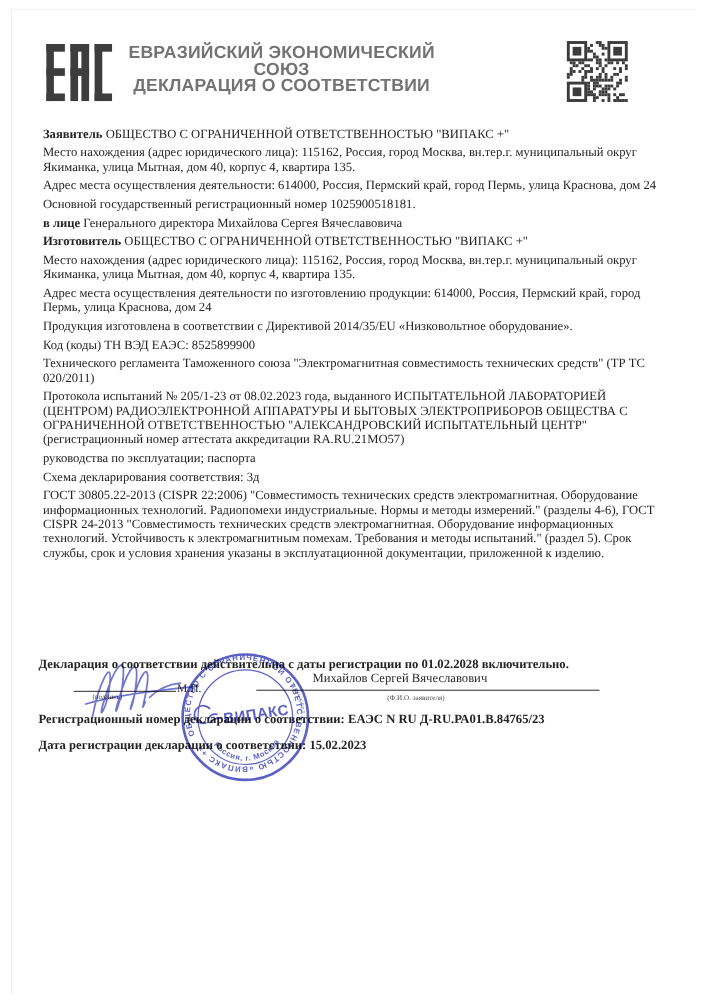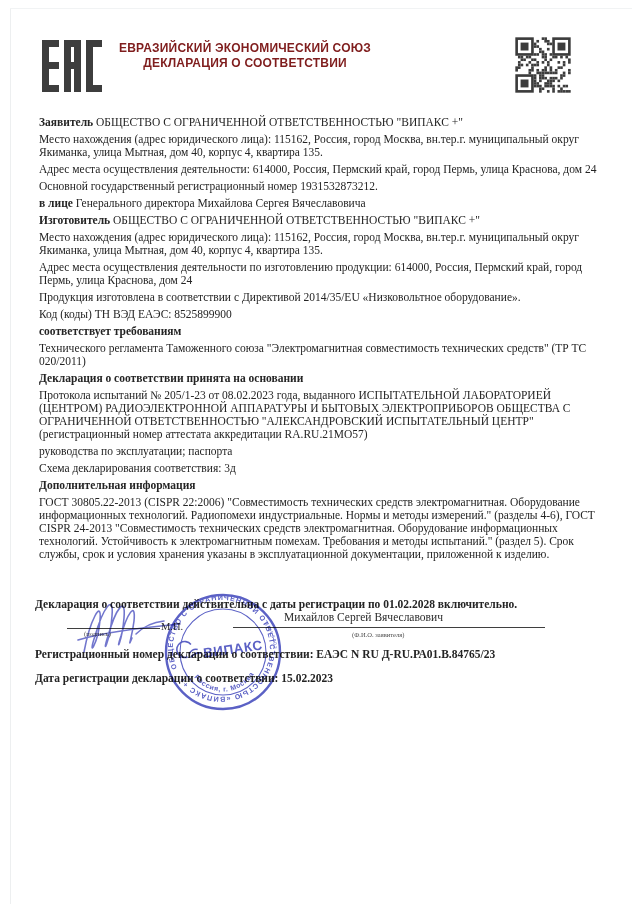--- a/index.html
+++ b/index.html
@@ -6,23 +6,23 @@
   .page{
     position:relative;width:643px;height:910px;background:#fff;overflow:hidden;
     font-family:"Liberation Serif",serif;color:#262626;
   }
   .edge-v{position:absolute;left:10px;top:8px;width:1px;height:896px;background:#edeff0;}
   .edge-h{position:absolute;left:10px;top:8px;width:622px;height:1px;background:#f1f3f4;}
 
   
   .eac{position:absolute;left:42px;top:40px;width:60px;height:52px;}
   .hdr-title{
-    position:absolute;top:41px;left:100px;width:290px;text-align:center;
-    font-family:"Liberation Sans",sans-serif;font-weight:bold;font-size:12px;
-    line-height:15px;color:#7f1d1d;letter-spacing:.2px;
+    position:absolute;top:41px;left:111px;width:290px;text-align:center;
+    font-family:"Liberation Sans",sans-serif;font-weight:bold;font-size:16px;
+    line-height:15px;color:#737373;letter-spacing:.2px;
   }
   .qr{position:absolute;left:514px;top:36px;width:58px;height:58px;}
 
   
   .body-text{position:absolute;top:112px;left:35px;width:581px;font-size:11.5px;line-height:13px;color:#242424;}
   .body-text p{margin:4px;}
   .body-text p.g{margin-top:2px;}
   .body-text b{font-weight:bold;}
 
   
@@ -214,34 +214,31 @@
           <rect x="3.954545454545454" y="40.86363636363636" width="13.181818181818182" height="13.181818181818182" fill="#fff"></rect>
           <rect x="6.590909090909091" y="43.5" width="7.909090909090908" height="7.909090909090908"></rect>
         </g>
       </svg>
   </div>
 
   <div class="body-text">
     <p class="ln"><b>Заявитель </b><span>ОБЩЕСТВО С ОГРАНИЧЕННОЙ ОТВЕТСТВЕННОСТЬЮ "ВИПАКС +"</span></p>
     <p class="ln"><span>Место нахождения (адрес юридического лица): 115162, Россия, город Москва, вн.тер.г. муниципальный округ Якиманка, улица Мытная, дом 40, корпус 4, квартира 135.</span></p>
     <p class="ln"><span>Адрес места осуществления деятельности: 614000, Россия, Пермский край, город Пермь, улица Краснова, дом 24</span></p>
-    <p class="ln"><span>Основной государственный регистрационный номер 1931532873212.</span></p>
+    <p class="ln"><span>Основной государственный регистрационный номер 1025900518181.</span></p>
     <p class="ln"><b>в лице </b><span>Генерального директора Михайлова Сергея Вячеславовича</span></p>
     <p class="ln g"><b>Изготовитель </b><span>ОБЩЕСТВО С ОГРАНИЧЕННОЙ ОТВЕТСТВЕННОСТЬЮ "ВИПАКС +"</span></p>
     <p class="ln"><span>Место нахождения (адрес юридического лица): 115162, Россия, город Москва, вн.тер.г. муниципальный округ Якиманка, улица Мытная, дом 40, корпус 4, квартира 135.</span></p>
     <p class="ln"><span>Адрес места осуществления деятельности по изготовлению продукции: 614000, Россия, Пермский край, город Пермь, улица Краснова, дом 24</span></p>
     <p class="ln"><span>Продукция изготовлена в соответствии с Директивой 2014/35/EU «Низковольтное оборудование».</span></p>
     <p class="ln g"><span>Код (коды) ТН ВЭД ЕАЭС: 8525899900</span></p>
-    <p class="ln g"><b>соответствует требованиям</b></p>
     <p class="ln"><span>Технического регламента Таможенного союза "Электромагнитная совместимость технических средств" (ТР ТС 020/2011)</span></p>
-    <p class="ln g"><b>Декларация о соответствии принята на основании</b></p>
     <p class="ln"><span>Протокола испытаний № 205/1-23 от 08.02.2023 года, выданного ИСПЫТАТЕЛЬНОЙ ЛАБОРАТОРИЕЙ (ЦЕНТРОМ) РАДИОЭЛЕКТРОННОЙ АППАРАТУРЫ И БЫТОВЫХ ЭЛЕКТРОПРИБОРОВ ОБЩЕСТВА С ОГРАНИЧЕННОЙ ОТВЕТСТВЕННОСТЬЮ "АЛЕКСАНДРОВСКИЙ ИСПЫТАТЕЛЬНЫЙ ЦЕНТР" (регистрационный номер аттестата аккредитации RA.RU.21MO57)</span></p>
     <p class="ln"><span>руководства по эксплуатации; паспорта</span></p>
     <p class="ln"><span>Схема декларирования соответствия: 3д</span></p>
-    <p class="ln g"><b>Дополнительная информация</b></p>
     <p class="ln"><span>ГОСТ 30805.22-2013 (CISPR 22:2006) "Совместимость технических средств электромагнитная. Оборудование информационных технологий. Радиопомехи индустриальные. Нормы и методы измерений." (разделы 4-6), ГОСТ CISPR 24-2013 "Совместимость технических средств электромагнитная. Оборудование информационных технологий. Устойчивость к электромагнитным помехам. Требования и методы испытаний." (раздел 5). Срок службы, срок и условия хранения указаны в эксплуатационной документации, приложенной к изделию.</span></p>
   </div>
 
   <div class="bottom">
     <div class="valid-line">Декларация о соответствии действительна с даты регистрации по 01.02.2028 включительно.</div>
     <div class="sig-line left"></div>
     <div class="cap sign">(подпись)</div>
     <div class="mp">М.П.</div>
     <div class="declarant">Михайлов Сергей Вячеславович</div>
     <div class="sig-line right"></div>

